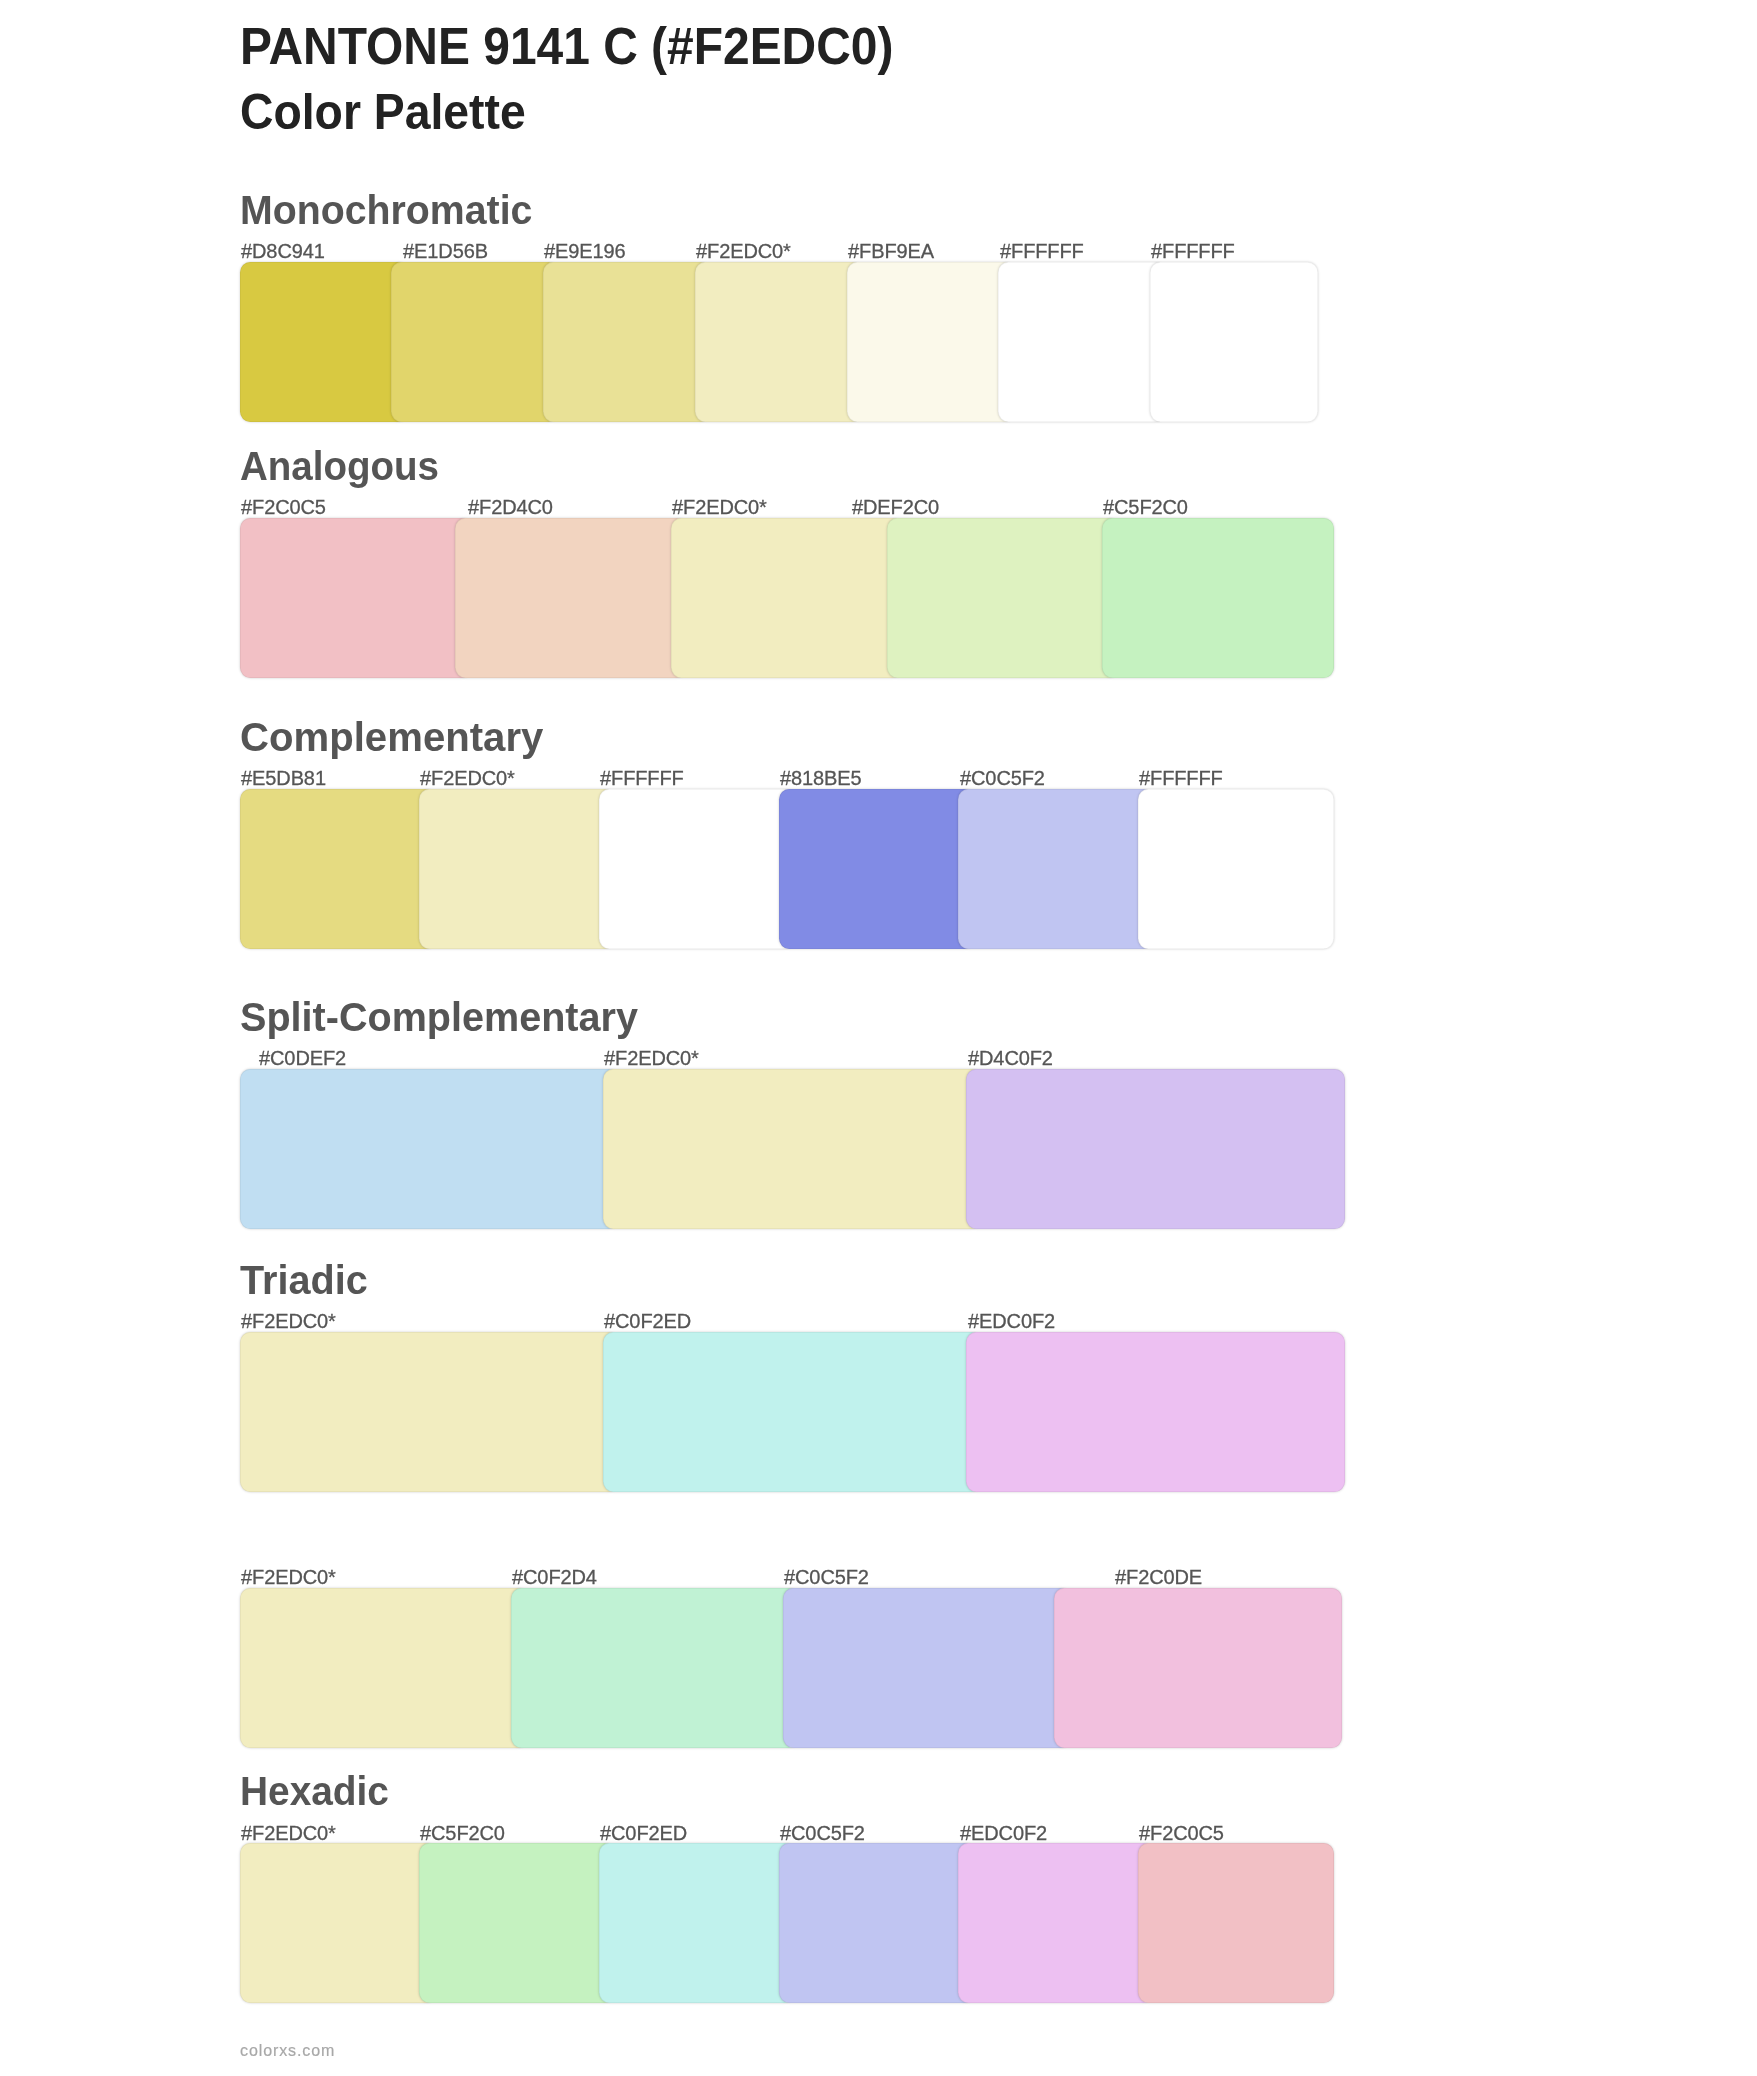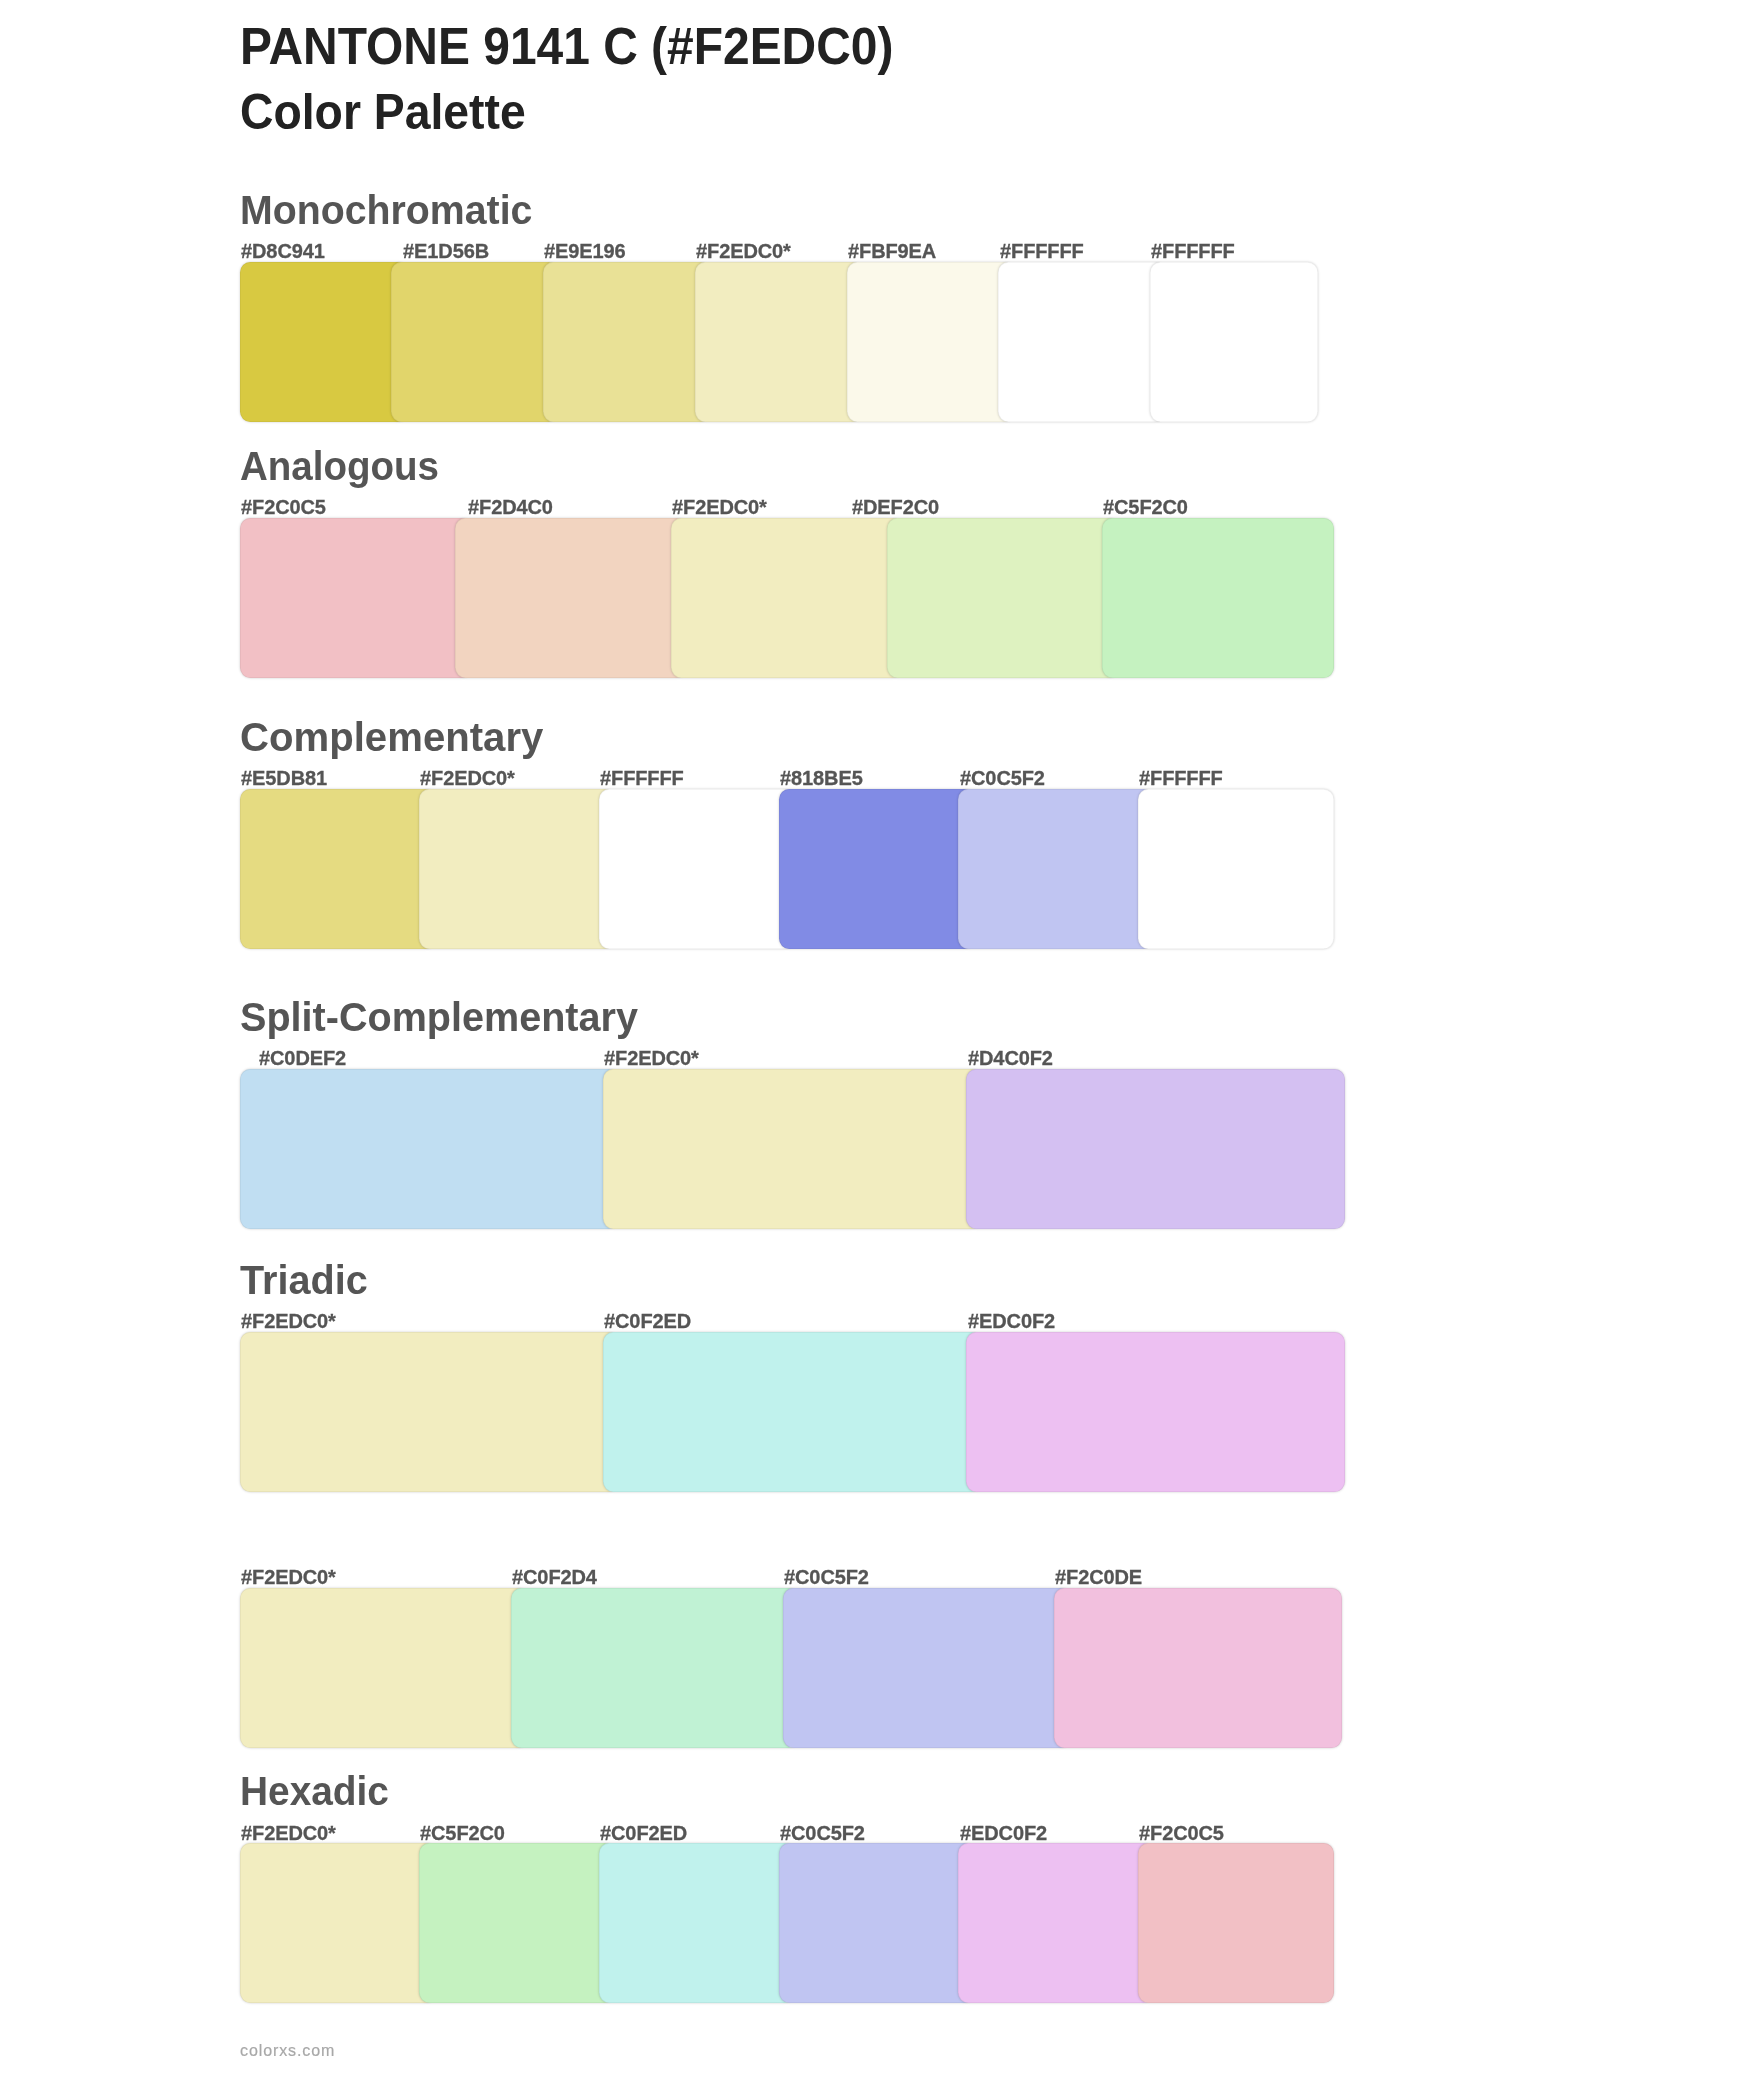--- a/index.html
+++ b/index.html
@@ -10,21 +10,21 @@
        -webkit-font-smoothing:antialiased;}
   .page{position:absolute;left:0;top:0;width:1757px;height:2077px;background:#ffffff;}
   .ttl{position:absolute;left:240px;color:#222222;font-weight:700;white-space:nowrap;
        line-height:1;margin:0;transform-origin:0 0;}
   #ttl-main{top:20px;font-size:52px;transform:scaleX(0.9217);}
   #ttl-sub{top:87px;font-size:50px;transform:scaleX(0.9265);}
   .sec{position:static;display:block;}
   .sec-h{position:absolute;left:240px;color:#555555;font-weight:700;white-space:nowrap;
          line-height:1;margin:0;font-size:41px;
          transform-origin:0 0;}
-  .hx{position:absolute;color:#555555;font-weight:700;white-space:nowrap;line-height:1;
+  .hx{position:absolute;color:#555555;font-weight:400;white-space:nowrap;line-height:1;
       -webkit-text-stroke:0.3px #555555;font-size:20px;letter-spacing:-0.1px;
       transform:translateZ(0);}
   .sw{position:absolute;height:160px;border-radius:10.4px;
       box-shadow:0 0 2.4px 0 rgba(0,0,0,0.22), inset 0 0 0 0.8px rgba(0,0,0,0.06);}
   .ftr{position:absolute;left:240px;top:2043px;color:#a8a8a8;font-weight:400;
        white-space:nowrap;line-height:1;-webkit-text-stroke:0.2px #a8a8a8;
        font-size:16px;letter-spacing:0.9px;transform:translateZ(0);}
 </style>
 </head>
 <body>
@@ -122,21 +122,21 @@
     <div class="sw-row">
       <div class="sw" style="left:240px;top:1588px;width:288px;background:#F2EDC0;z-index:10"></div>
       <div class="sw" style="left:511px;top:1588px;width:288px;background:#C0F2D4;z-index:11"></div>
       <div class="sw" style="left:783px;top:1588px;width:288px;background:#C0C5F2;z-index:12"></div>
       <div class="sw" style="left:1054px;top:1588px;width:288px;background:#F2C0DE;z-index:13"></div>
     </div>
     <div class="hx-row">
       <div class="hx" style="left:241px;top:1567px">#F2EDC0*</div>
       <div class="hx" style="left:512px;top:1567px">#C0F2D4</div>
       <div class="hx" style="left:784px;top:1567px">#C0C5F2</div>
-      <div class="hx" style="left:1055px;top:1567px">#F2C0DE</div>
+      <div class="hx" style="left:1115px;top:1567px">#F2C0DE</div>
     </div>
   </section>
   <section class="sec">
     <h2 class="sec-h" style="top:1771px;transform:scaleX(0.947)">Hexadic</h2>
     <div class="sw-row">
       <div class="sw" style="left:240px;top:1843px;width:196px;background:#F2EDC0;z-index:10"></div>
       <div class="sw" style="left:419px;top:1843px;width:196px;background:#C5F2C0;z-index:11"></div>
       <div class="sw" style="left:599px;top:1843px;width:196px;background:#C0F2ED;z-index:12"></div>
       <div class="sw" style="left:779px;top:1843px;width:196px;background:#C0C5F2;z-index:13"></div>
       <div class="sw" style="left:958px;top:1843px;width:196px;background:#EDC0F2;z-index:14"></div>

